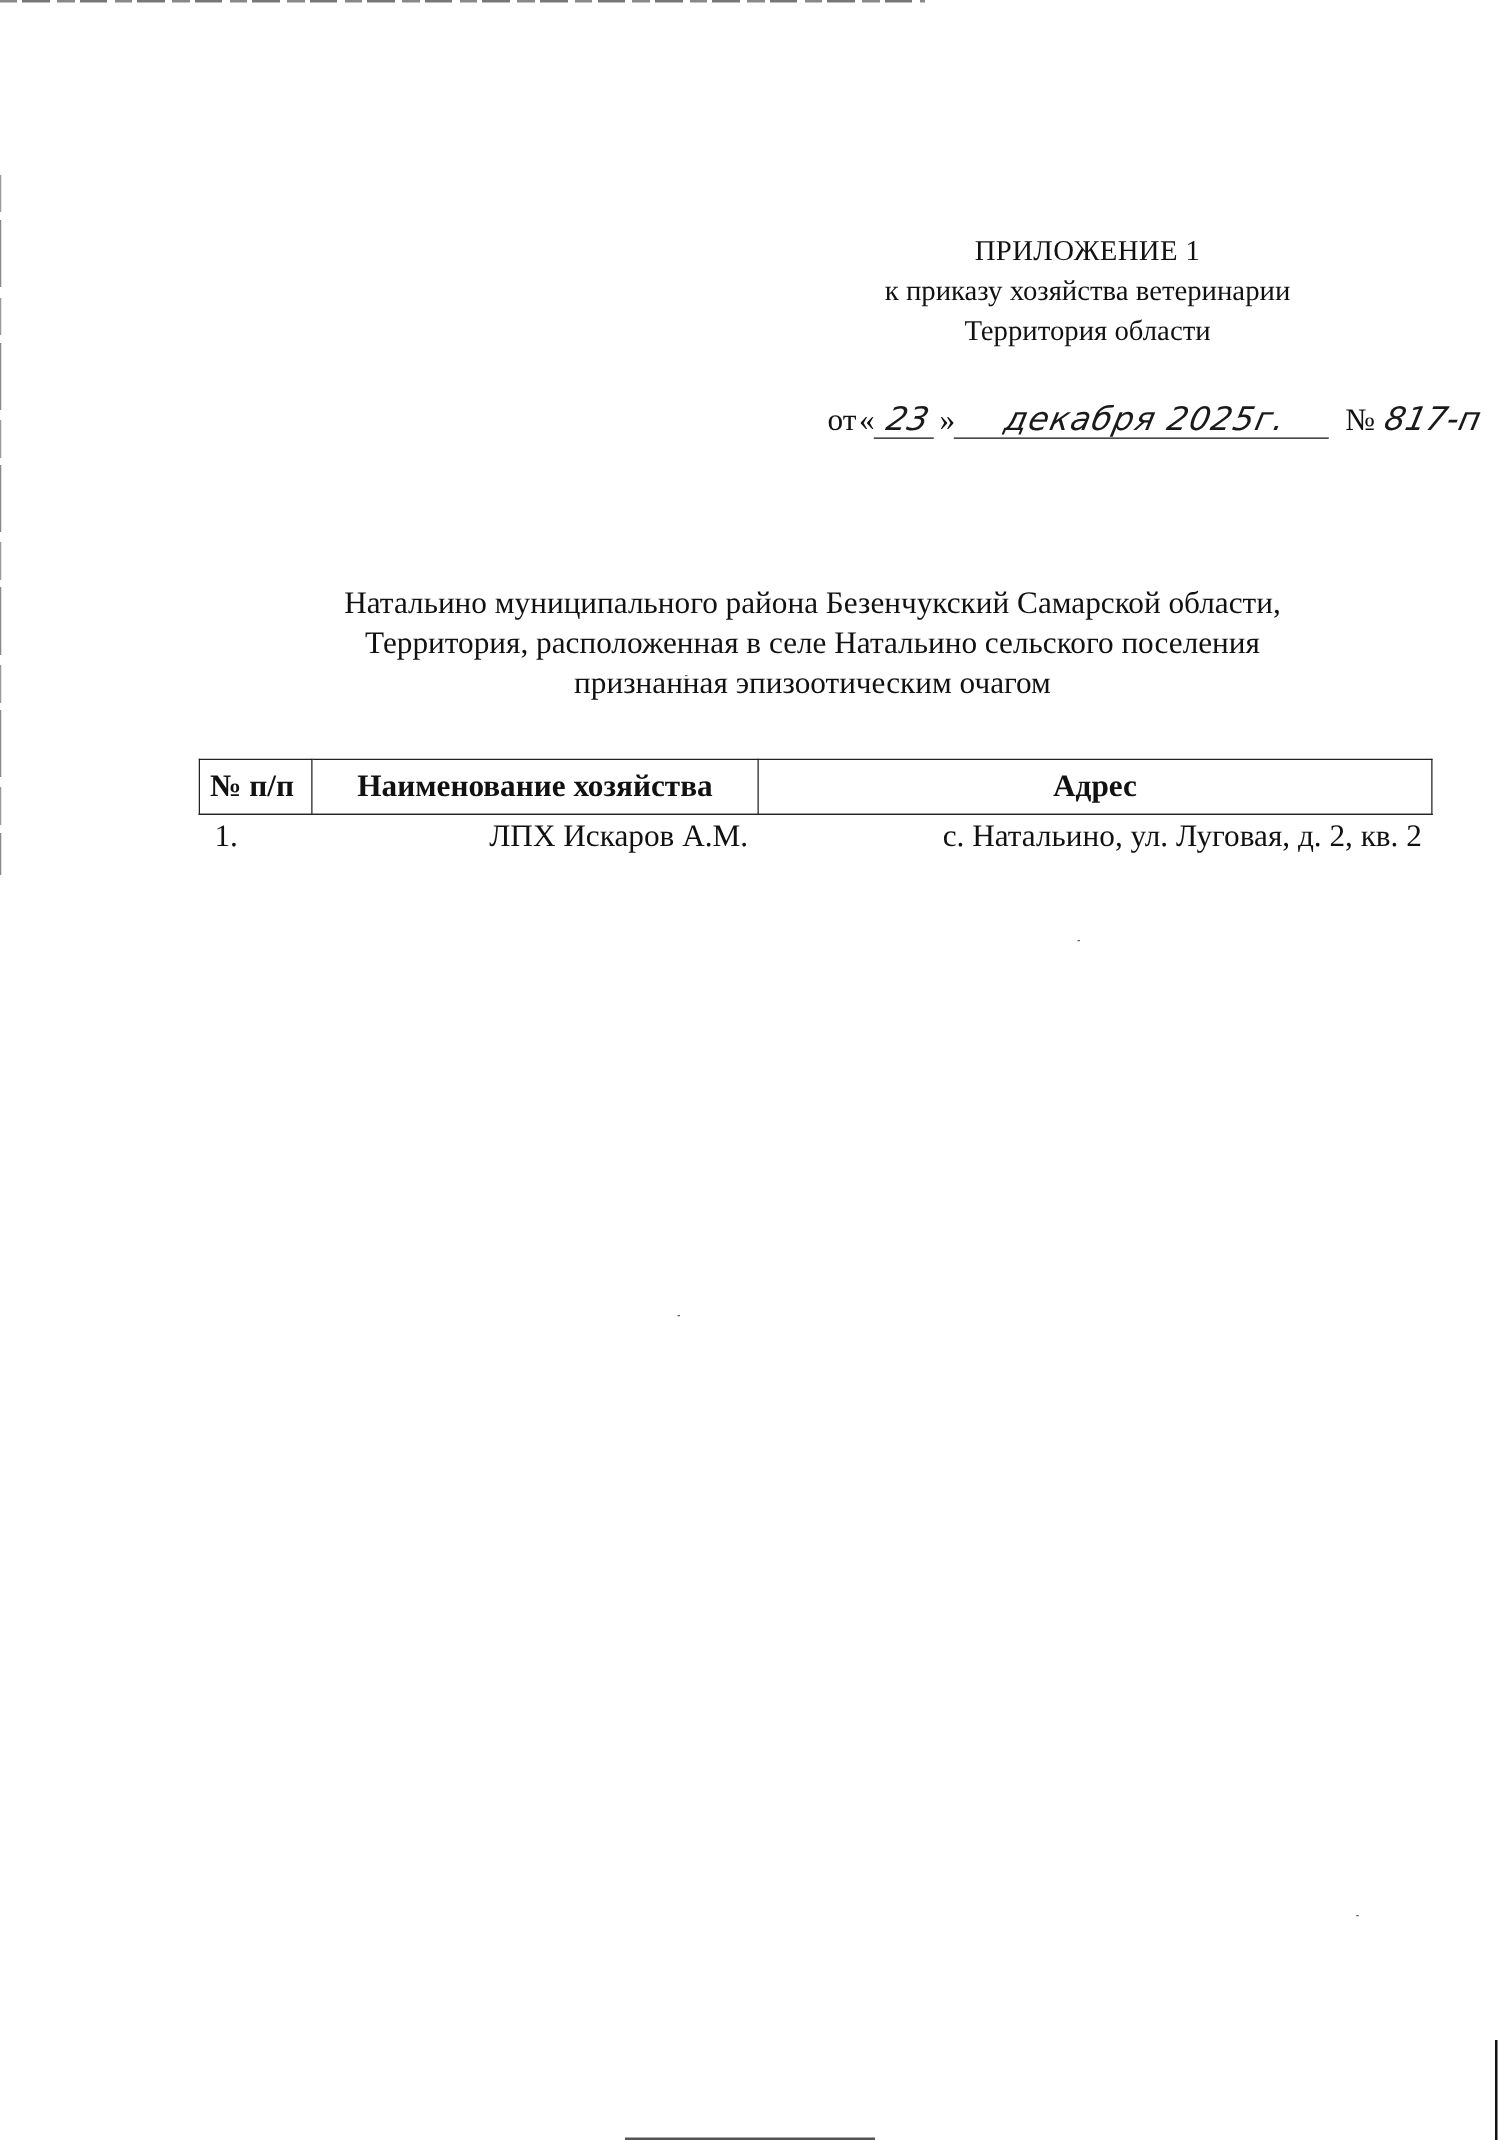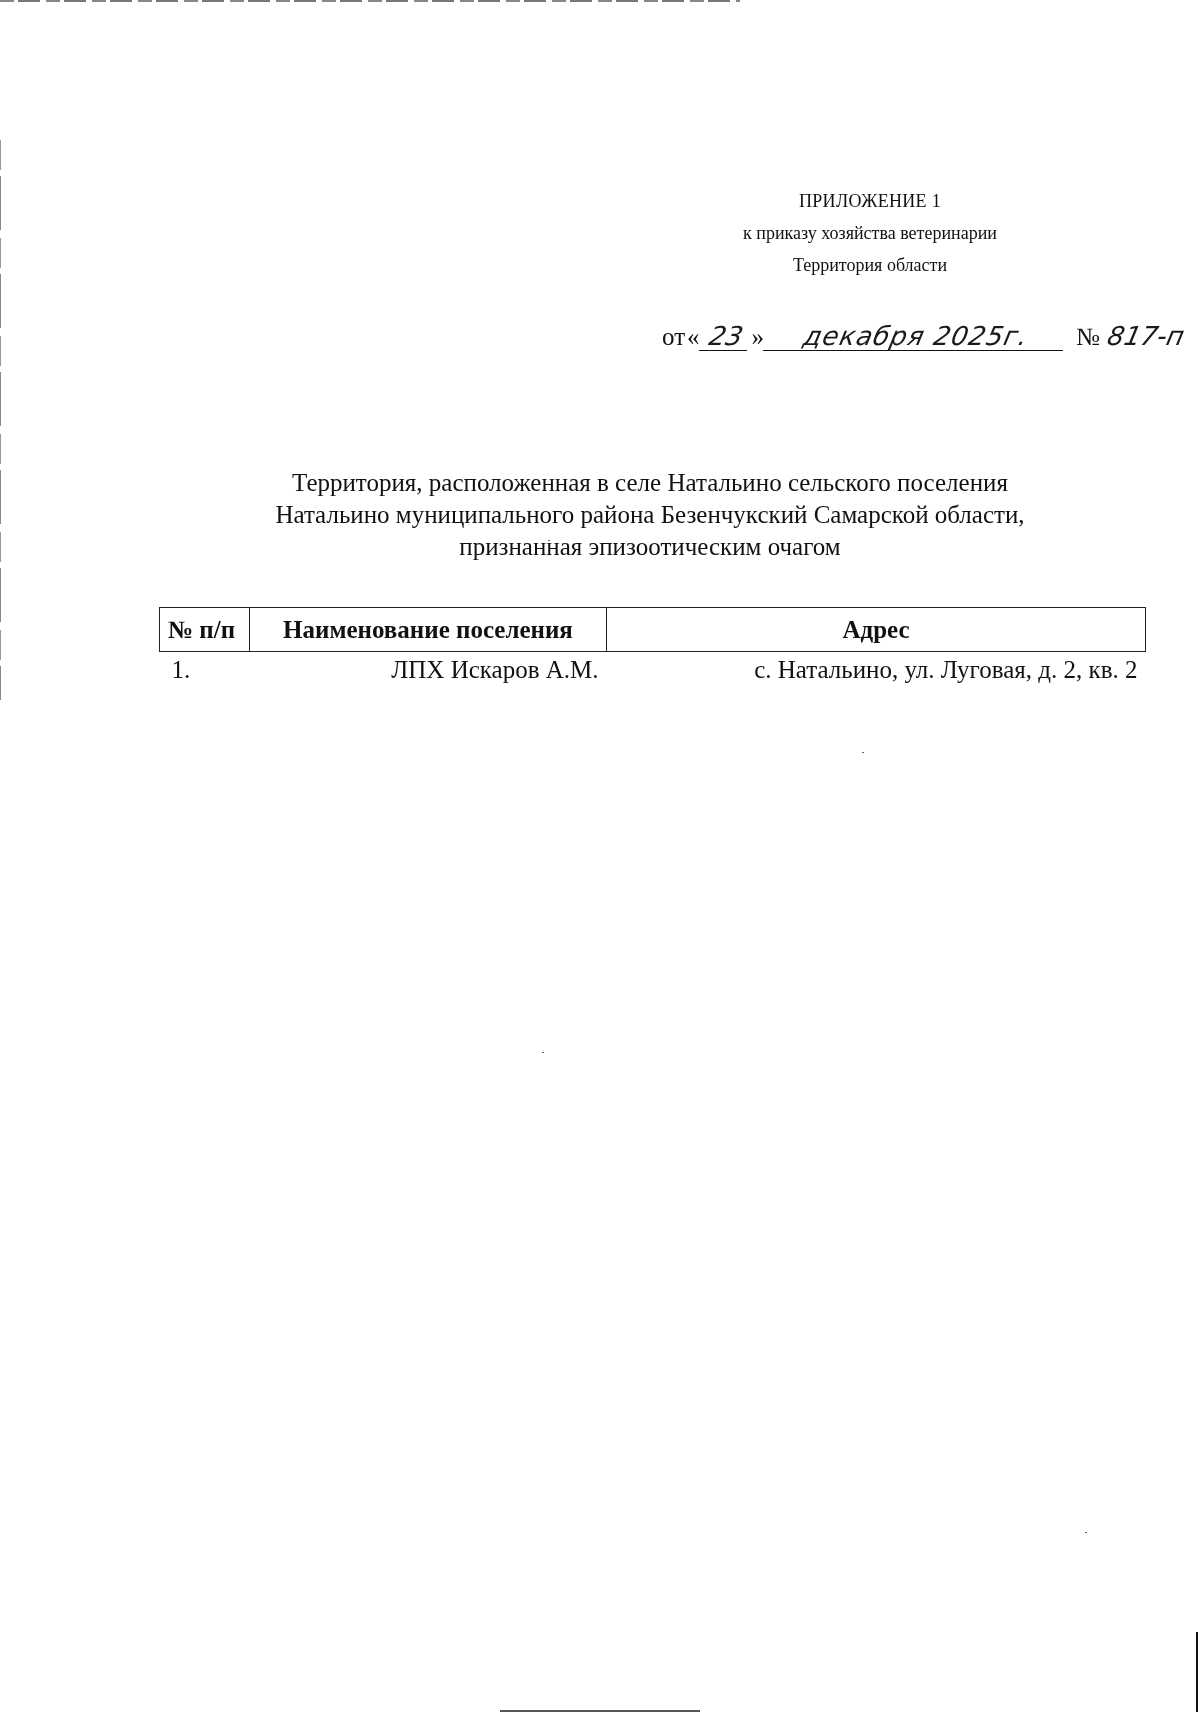--- a/index.html
+++ b/index.html
@@ -44,21 +44,21 @@
       width: 2px; height: 1px;
       background: #666;
     }
 
     .appendix {
       position: absolute;
       left: 640px;
       top: 185px;
       width: 460px;
       text-align: center;
-      font-size: 18px;
+      font-size: 23px;
       line-height: 32px;
     }
     .appendix .title { letter-spacing: 0.3px; }
 
     .order-line {
       position: absolute;
       left: 662px;
       top: 322px;
       font-size: 25px;
       white-space: nowrap;
@@ -139,30 +139,30 @@
   <span>от</span>
   <span class="punct">«</span>
   <span class="hand day">23</span>
   <span class="punct">»</span>
   <span class="hand month-year">декабря 2025г.</span>
   <span class="punct" style="padding-left:10px;">№</span>
   <span class="hand num" style="padding-left:6px;">817-п</span>
 </div>
 
 <div class="heading">
+  <div>Натальино муниципального района Безенчукский Самарской области,</div>
   <div>Территория, расположенная в селе Натальино сельского поселения</div>
-  <div>Натальино муниципального района Безенчукский Самарской области,</div>
   <div>признанная эпизоотическим очагом</div>
 </div>
 
 <table class="registry">
   <thead>
     <tr>
       <th class="c1">№ п/п</th>
-      <th class="c2">Наименование поселения</th>
+      <th class="c2">Наименование хозяйства</th>
       <th class="c3">Адрес</th>
     </tr>
   </thead>
   <tbody>
     <tr>
       <td class="c1">1.</td>
       <td class="c2">ЛПХ Искаров А.М.</td>
       <td class="c3">с. Натальино, ул. Луговая, д. 2, кв. 2</td>
     </tr>
   </tbody>

